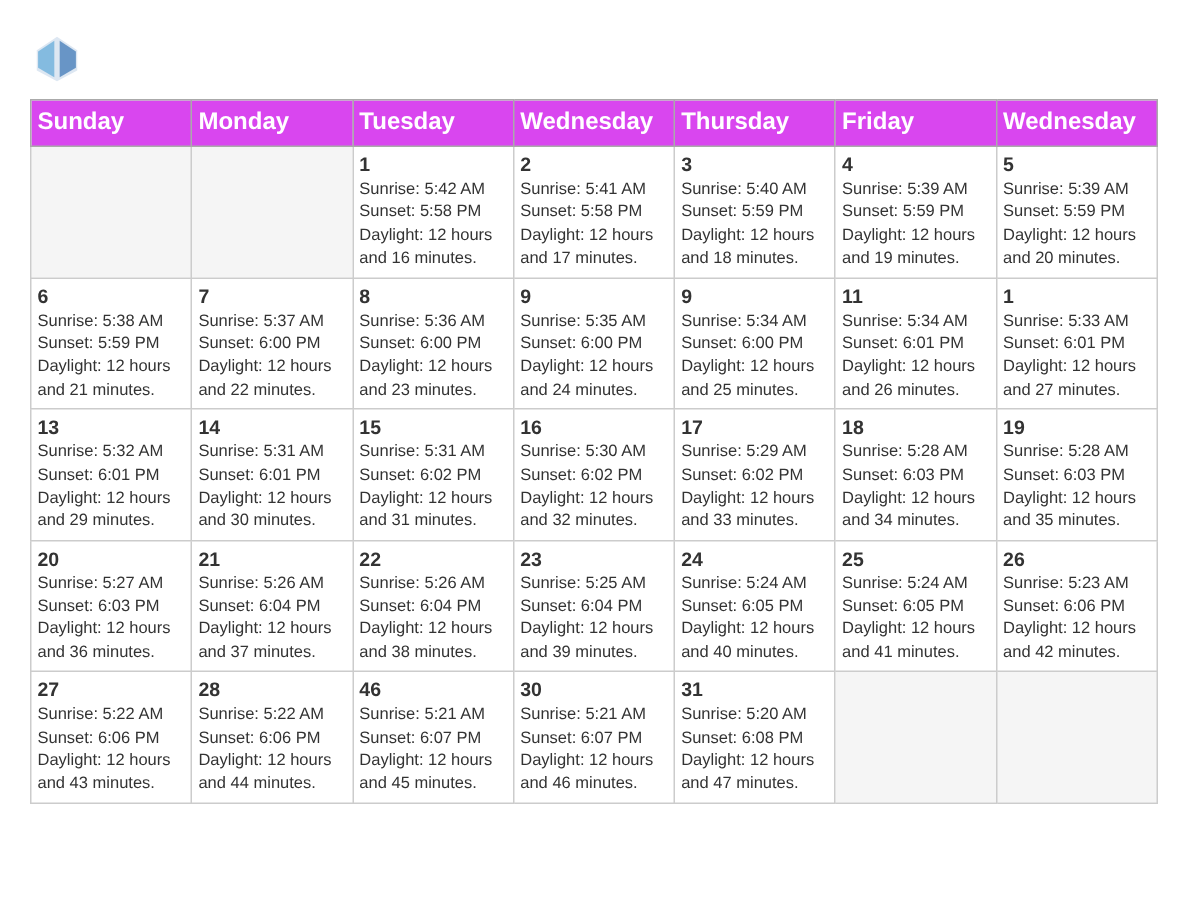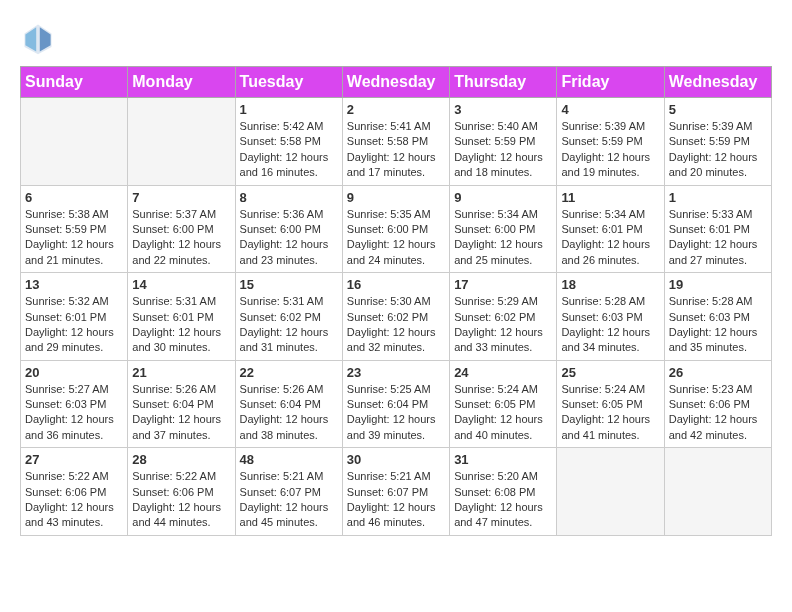--- a/index.html
+++ b/index.html
@@ -230,21 +230,21 @@
       <tr>
         <td>
           <span class="day-number">27</span>
           <div class="day-info">Sunrise: 5:22 AM<br>Sunset: 6:06 PM<br>Daylight: 12 hours and 43 minutes.</div>
         </td>
         <td>
           <span class="day-number">28</span>
           <div class="day-info">Sunrise: 5:22 AM<br>Sunset: 6:06 PM<br>Daylight: 12 hours and 44 minutes.</div>
         </td>
         <td>
-          <span class="day-number">48</span>
+          <span class="day-number">46</span>
           <div class="day-info">Sunrise: 5:21 AM<br>Sunset: 6:07 PM<br>Daylight: 12 hours and 45 minutes.</div>
         </td>
         <td>
           <span class="day-number">30</span>
           <div class="day-info">Sunrise: 5:21 AM<br>Sunset: 6:07 PM<br>Daylight: 12 hours and 46 minutes.</div>
         </td>
         <td>
           <span class="day-number">31</span>
           <div class="day-info">Sunrise: 5:20 AM<br>Sunset: 6:08 PM<br>Daylight: 12 hours and 47 minutes.</div>
         </td>

